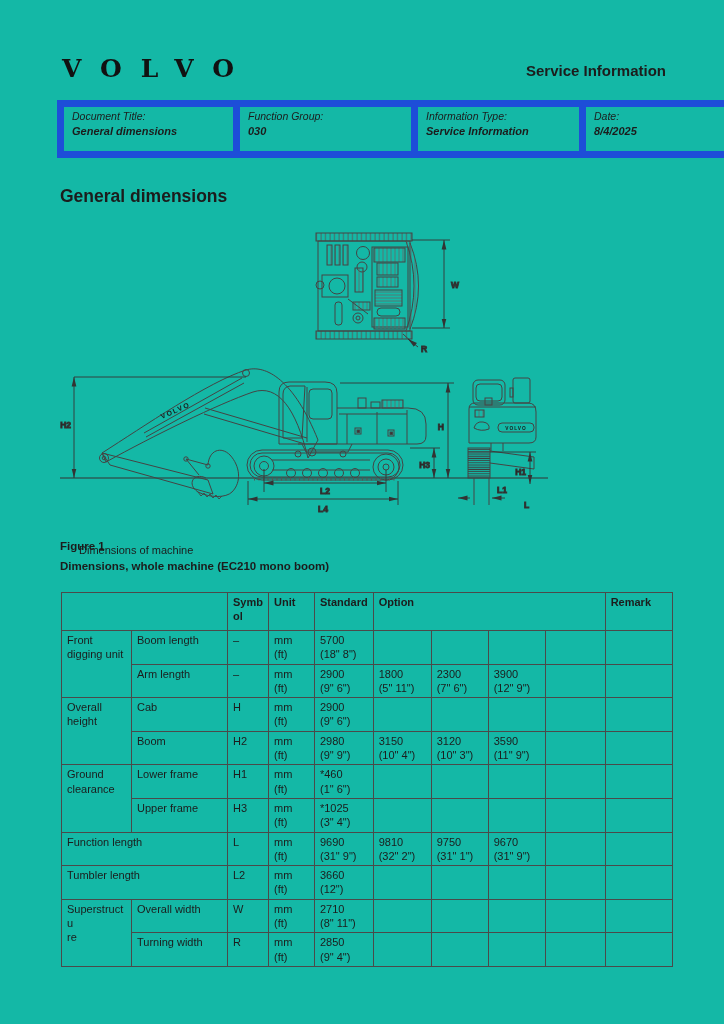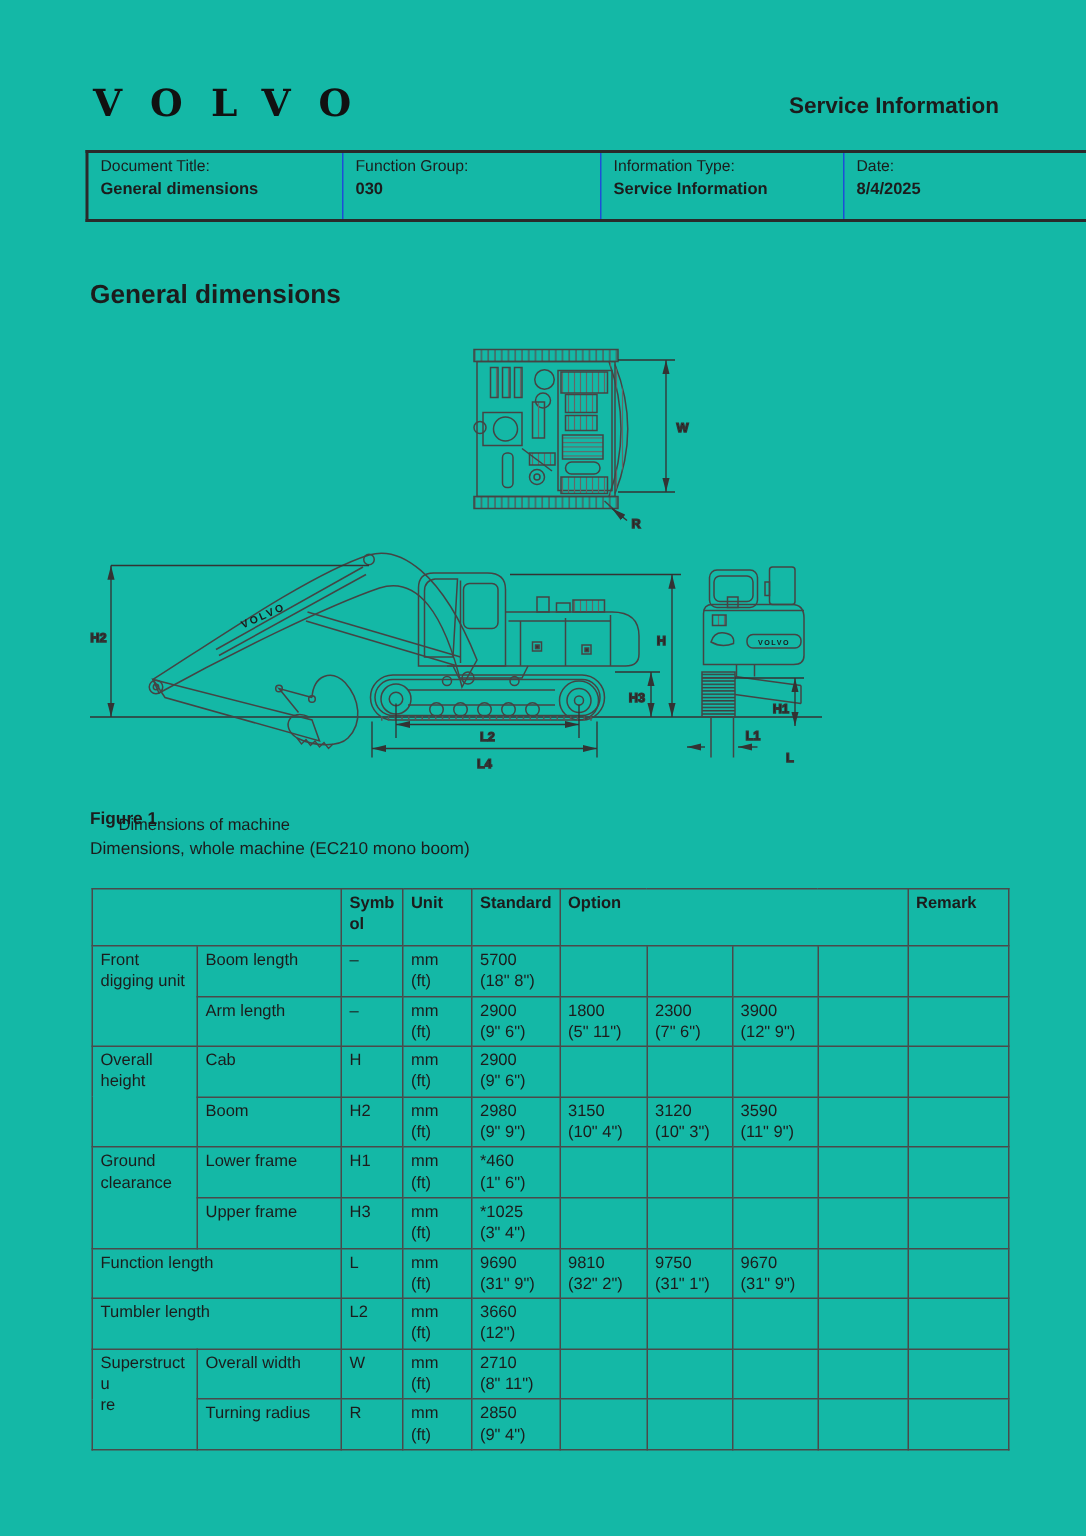--- a/index.html
+++ b/index.html
@@ -5,33 +5,33 @@
   html,body{margin:0;padding:0;background:#888;}
   .page{position:relative;width:724px;height:1024px;background:#14b8a6;margin:0 auto;
         font-family:"Liberation Sans",sans-serif;color:#1c1c1c;overflow:hidden;}
   
   .logo{position:absolute;left:62px;top:54px;font-family:"DejaVu Serif",serif;
         font-weight:bold;font-size:25px;letter-spacing:19px;color:#111;}
   .doc-type{position:absolute;right:58px;top:62px;font-size:15px;font-weight:bold;}
   
   .info-table{position:absolute;left:57px;top:100px;width:609px;border-collapse:collapse;
               border:2px solid #2a2a2a;table-layout:fixed;}
-  .info-table td{border:1px solid #1d4ed8;vertical-align:top;padding:3px 8px;}
+  .info-table td{border:7px solid #1d4ed8;vertical-align:top;padding:3px 8px;font-style:italic;}
   .info-label{font-size:10.5px;line-height:1.3;}
   .info-value{font-size:11px;font-weight:bold;line-height:1.3;}
   .row1 td{height:38px;}
   .row2 td{height:32px;}
   
   .page-title{position:absolute;left:60px;top:186px;font-size:17.5px;font-weight:bold;}
   
   .fig{position:absolute;left:58px;top:222px;}
   .fig svg text{font-family:"Liberation Sans",sans-serif;font-weight:bold;fill:#1a1a1a;}
   .fig-cap1{position:absolute;left:60px;top:528px;font-size:11.5px;font-weight:bold;margin-top:12px;}
   .fig-cap2{position:absolute;left:63px;top:544px;font-size:11px;padding-left:16px;}
-  .tbl-title{position:absolute;left:60px;top:560px;font-size:11.5px;font-weight:normal;}
+  .tbl-title{position:absolute;left:60px;top:560px;font-size:11.5px;font-weight:bold;}
   
   .dims{position:absolute;left:61px;top:592px;border-collapse:collapse;table-layout:fixed;
         border:1.5px solid #3a3a3a;}
   .dims th,.dims td{border:1px solid #4a4a4a;font-size:11px;padding:2px 5px 2px 5px;
         vertical-align:top;text-align:left;white-space:pre-line;line-height:1.3;font-weight:normal;}
   .dims thead th{font-weight:bold;height:33px;}
   .dims tbody tr{height:33px;}
   .brk{word-break:break-all;}
 </style>
 </head>
@@ -410,21 +410,21 @@
 (ft)</td>
         <td>2710
 (8" 11")</td>
         <td></td>
         <td></td>
         <td></td>
         <td></td>
         <td></td>
       </tr>
       <tr>
-        <td>Turning radius</td>
+        <td>Turning width</td>
         <td>R</td>
         <td>mm
 (ft)</td>
         <td>2850
 (9" 4")</td>
         <td></td>
         <td></td>
         <td></td>
         <td></td>
         <td></td>

